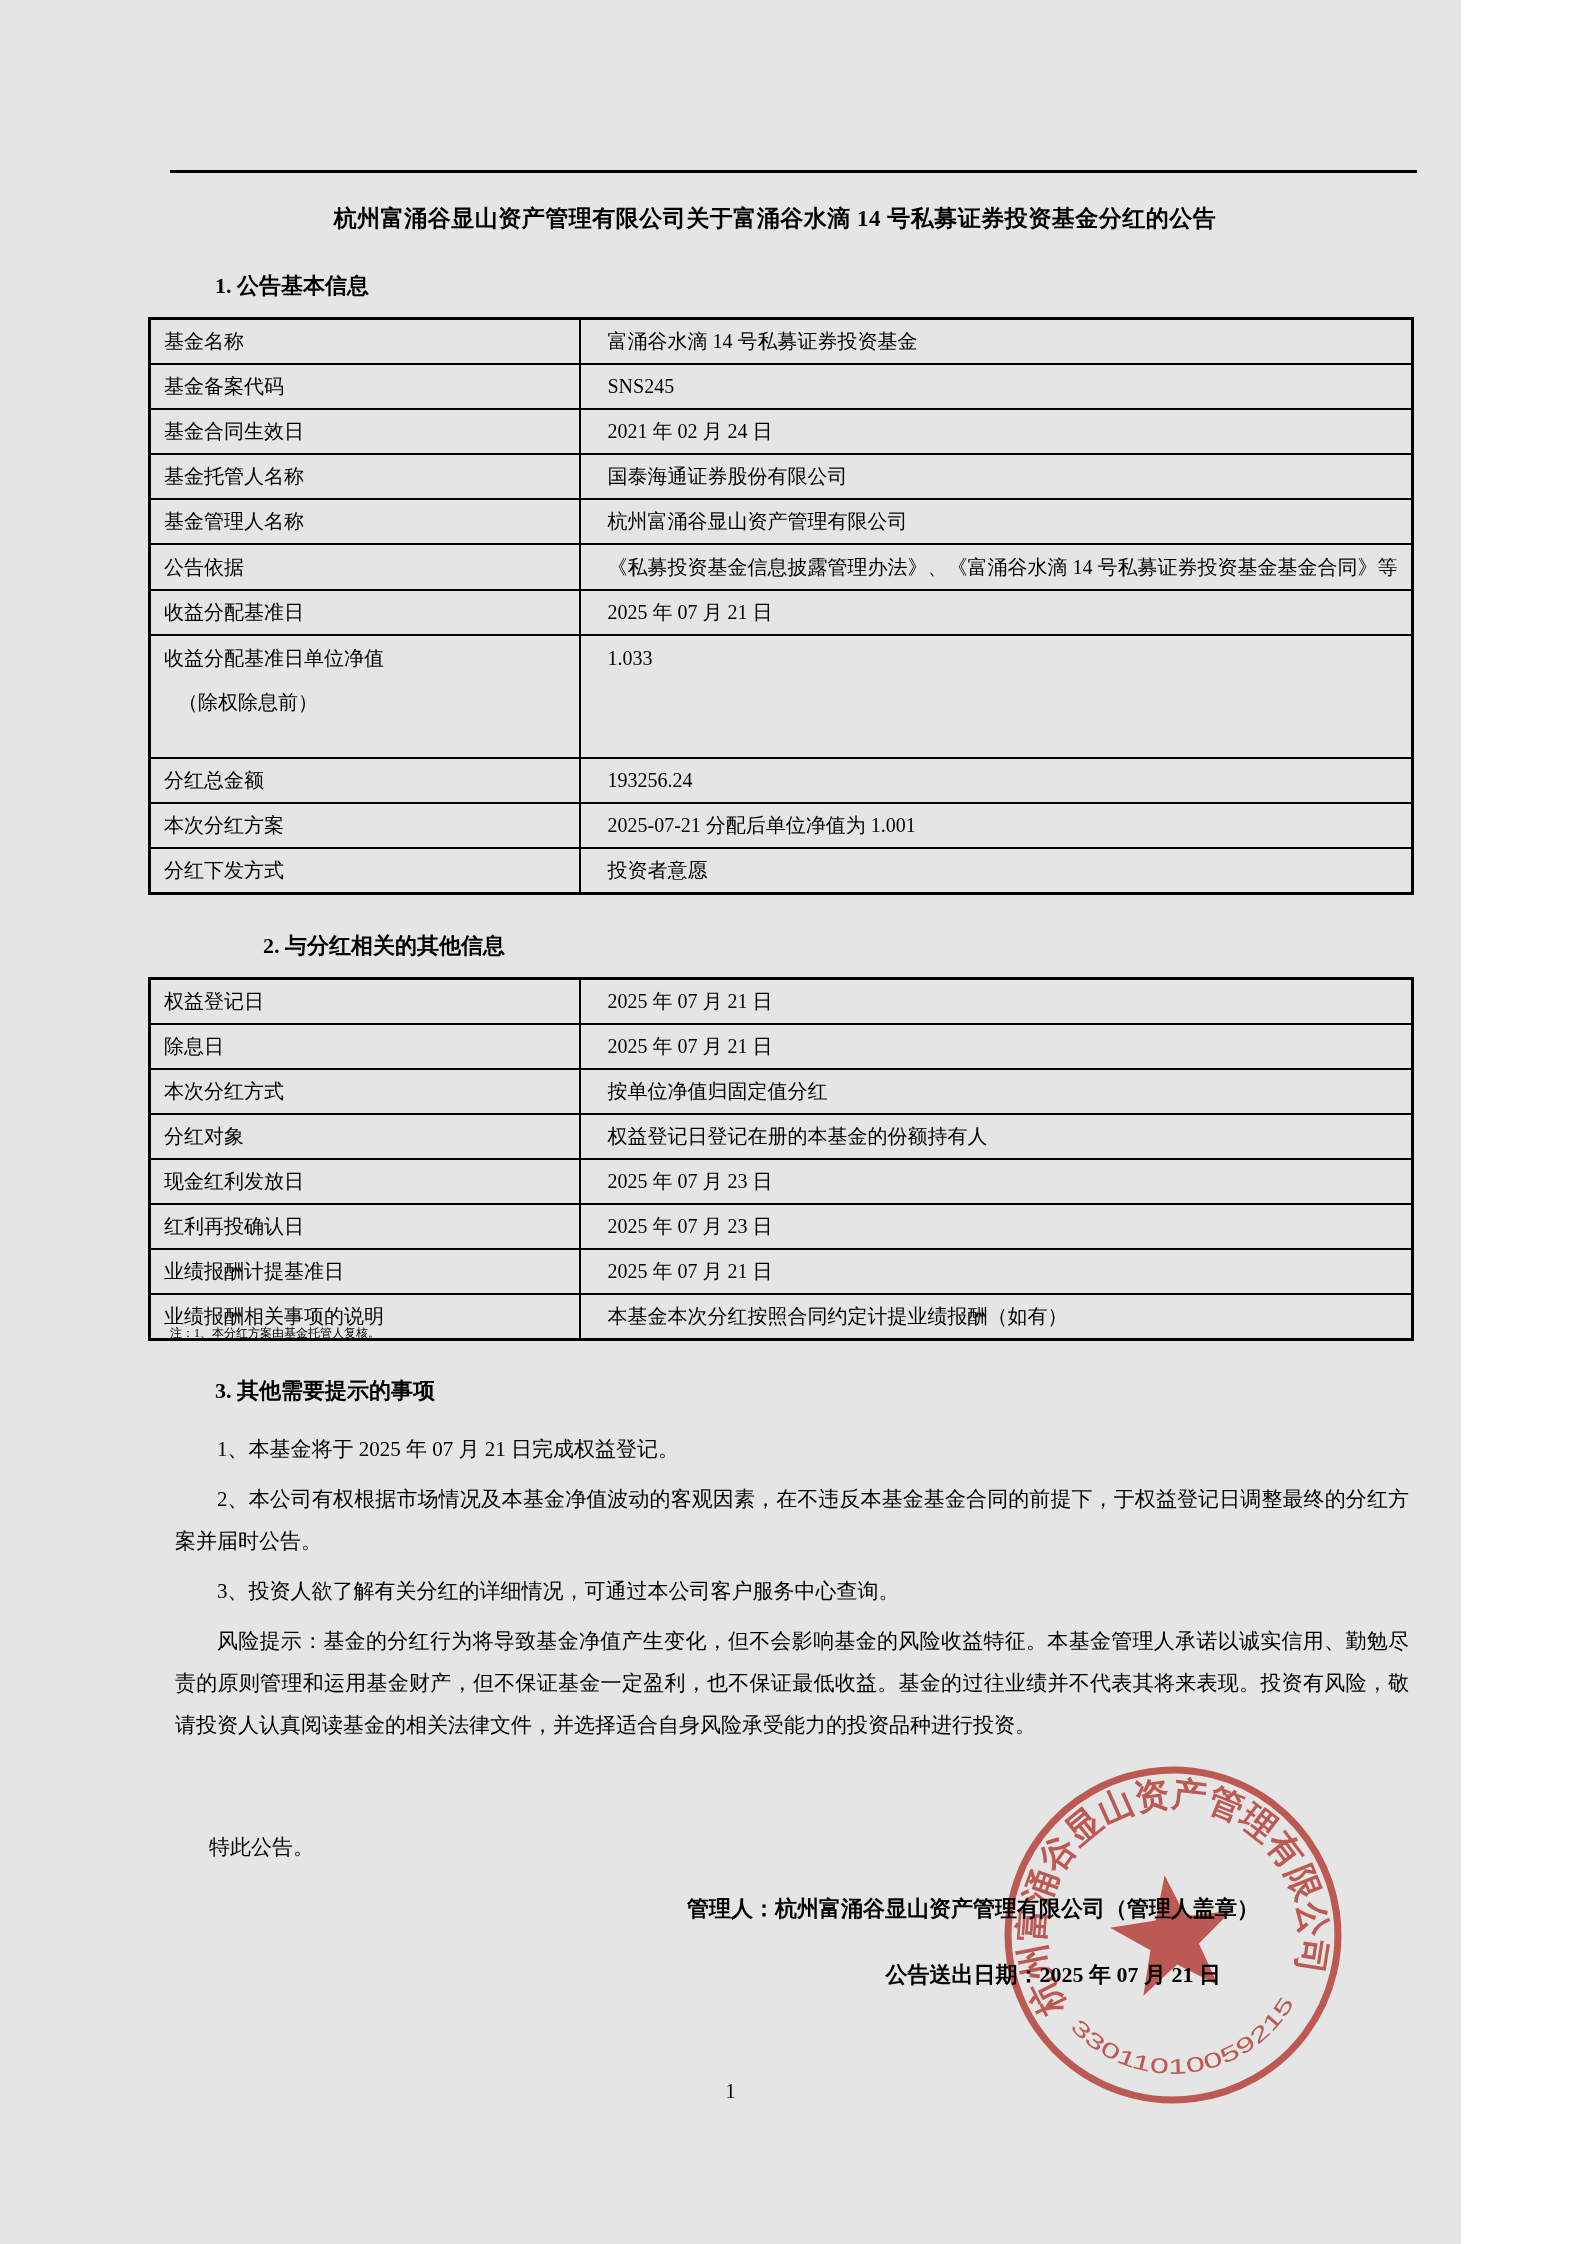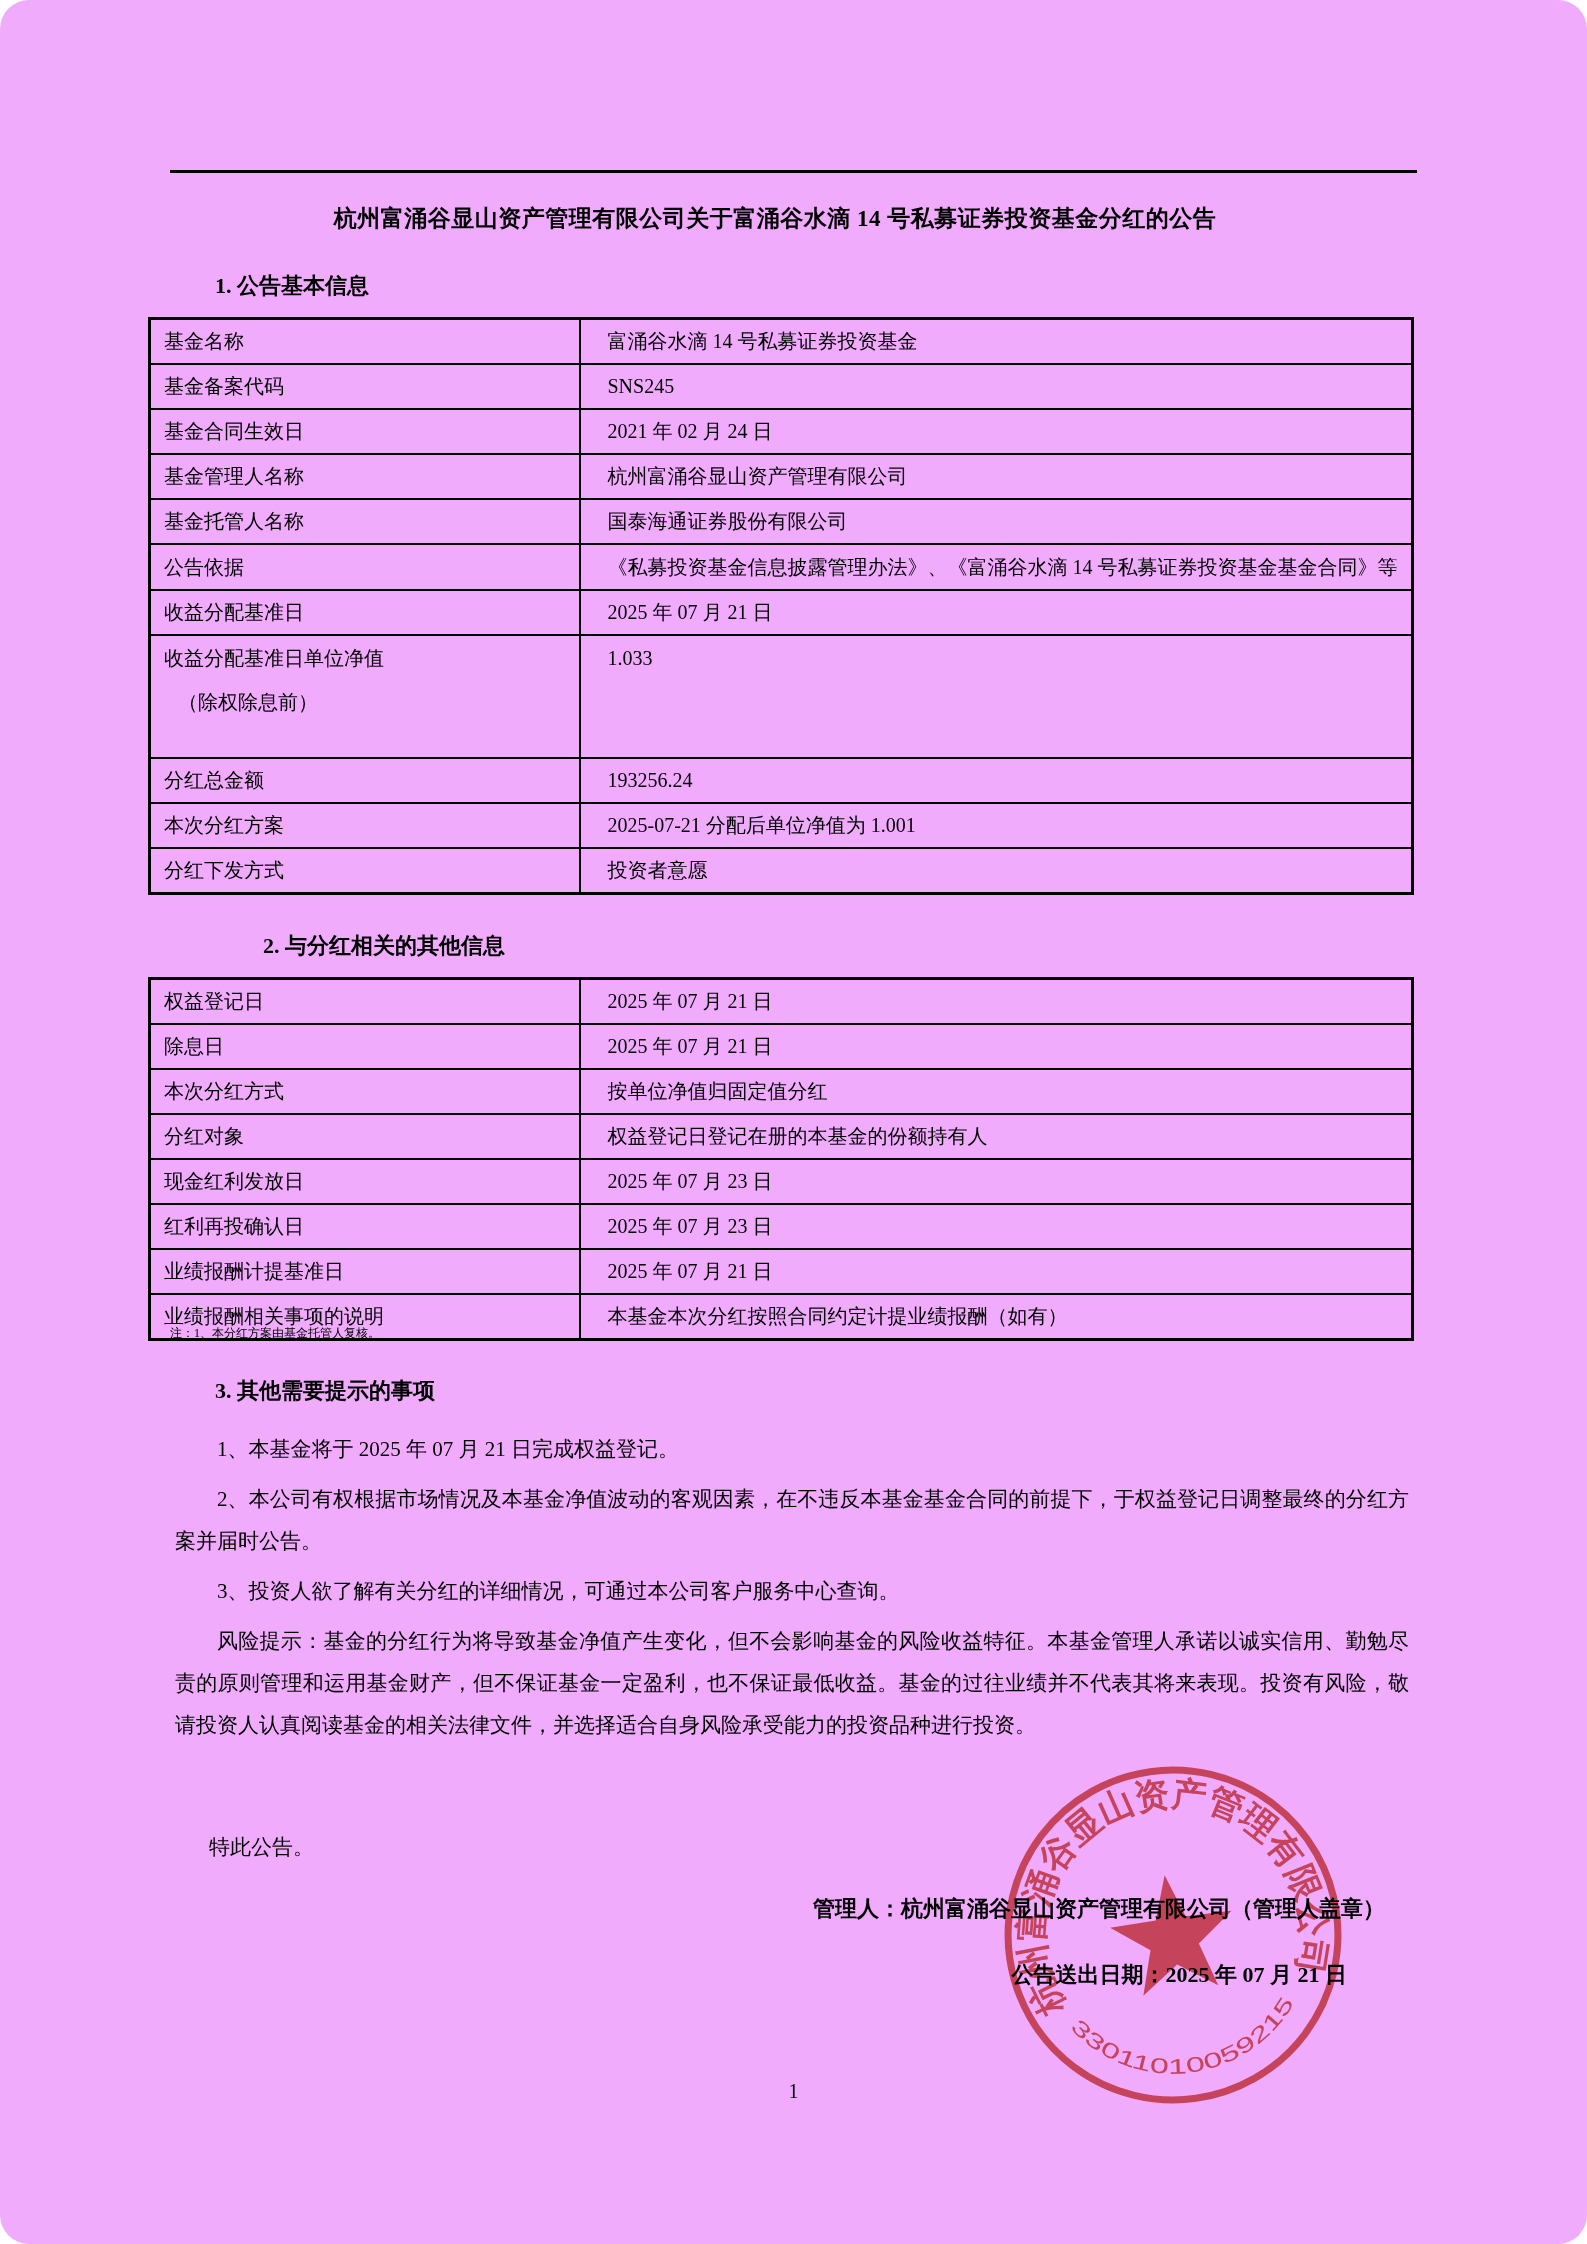--- a/index.html
+++ b/index.html
@@ -1,23 +1,22 @@
 <!DOCTYPE html>
 <html><head>
 <meta charset="utf-8">
 <style>
   html,body { margin:0; padding:0; background:#ffffff; }
   .page {
     position:relative;
-    width:1587px; height:2244px;
-    background:#f0abfc;
+    width:1461px; height:2244px;
+    background:#e5e5e5;
     color:#000;
     font-family:"Liberation Serif","DejaVu Serif",serif;
     overflow:hidden;
-    border-radius:29px;
   }
   .header-rule {
     position:absolute; left:170px; top:170px;
     width:1247px; height:3px; background:#000;
   }
   .doc-title {
     position:absolute; top:203px; left:120px; width:1310px;
     text-align:center; font-weight:bold; font-size:23px;
     letter-spacing:0.5px; white-space:nowrap;
   }
@@ -120,32 +119,32 @@
       <tr class="r-normal">
         <td class="c-label">
               <div class="cline">基金合同生效日</div>
             </td>
         <td class="c-value">
               <div class="cline">2021 年 02 月 24 日</div>
             </td>
       </tr>
       <tr class="r-normal">
         <td class="c-label">
+              <div class="cline">基金托管人名称</div>
+            </td>
+        <td class="c-value">
+              <div class="cline">国泰海通证券股份有限公司</div>
+            </td>
+      </tr>
+      <tr class="r-normal">
+        <td class="c-label">
               <div class="cline">基金管理人名称</div>
             </td>
         <td class="c-value">
               <div class="cline">杭州富涌谷显山资产管理有限公司</div>
-            </td>
-      </tr>
-      <tr class="r-normal">
-        <td class="c-label">
-              <div class="cline">基金托管人名称</div>
-            </td>
-        <td class="c-value">
-              <div class="cline">国泰海通证券股份有限公司</div>
             </td>
       </tr>
       <tr class="r-wrap">
         <td class="c-label">
               <div class="cline">公告依据</div>
             </td>
         <td class="c-value">
               <div class="cline">《私募投资基金信息披露管理办法》、《富涌谷水滴 14 号私募证券投资基金基金合同》等</div>
             </td>
       </tr>

